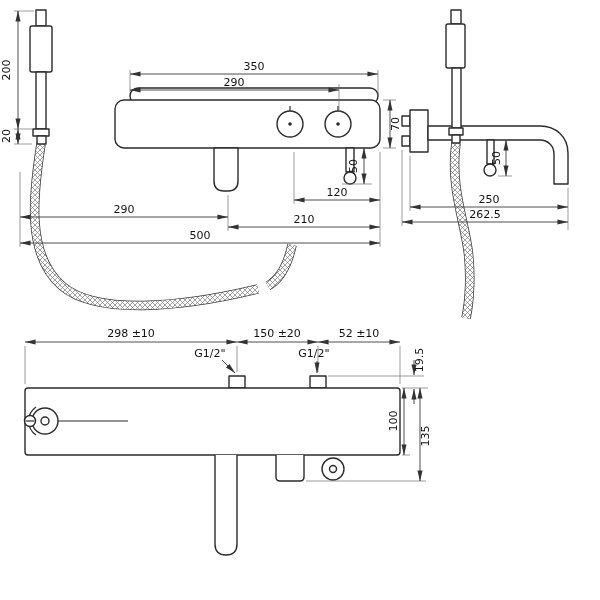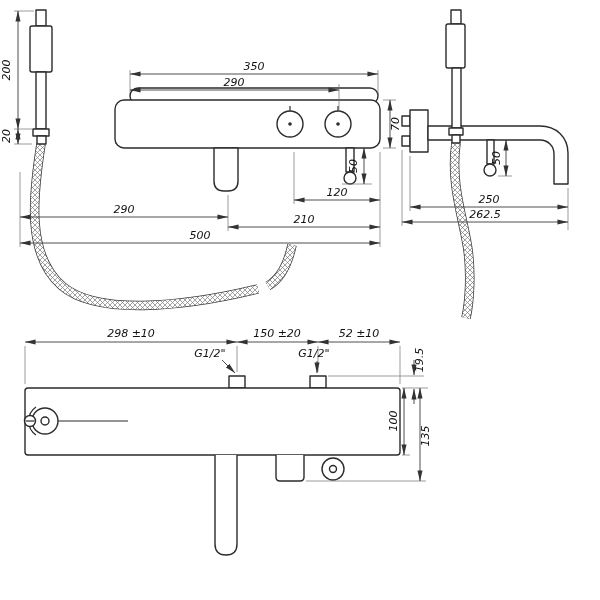--- a/index.html
+++ b/index.html
@@ -1,17 +1,17 @@
 <!DOCTYPE html>
 <html><head>
 <meta charset="utf-8">
 <style>
   html,body{margin:0;padding:0;background:#ffffff;}
   .sheet{width:600px;height:600px;position:relative;background:#fff;overflow:hidden;
-         font-family:"DejaVu Sans", sans-serif;font-style:italic;}
+         font-family:"DejaVu Sans", sans-serif;}
   svg{display:block;}
   .geo{fill:#ffffff;stroke:#2b2b2b;stroke-width:1.4;stroke-linejoin:round;}
   .geo2{fill:none;stroke:#2b2b2b;stroke-width:1.2;}
   .dim{stroke:#3a3a3a;stroke-width:0.9;fill:none;}
   .ext{stroke:#707070;stroke-width:0.7;fill:none;}
   .dtxt{font-family:"DejaVu Sans", sans-serif;font-size:11px;fill:#111;text-anchor:middle;}
   .hoseedge{fill:none;stroke:#3a3a3a;stroke-width:9.5;stroke-linecap:butt;}
   .hosefill{fill:none;stroke:url(#hatch);stroke-width:8;stroke-linecap:butt;}
 </style>
 </head>

